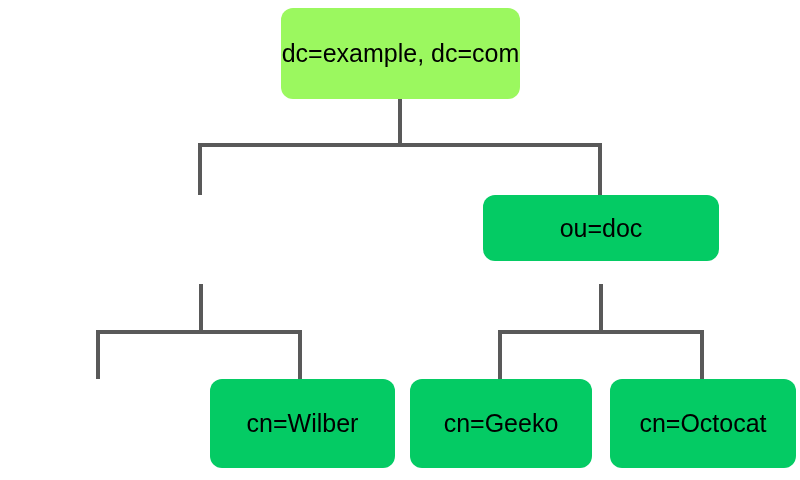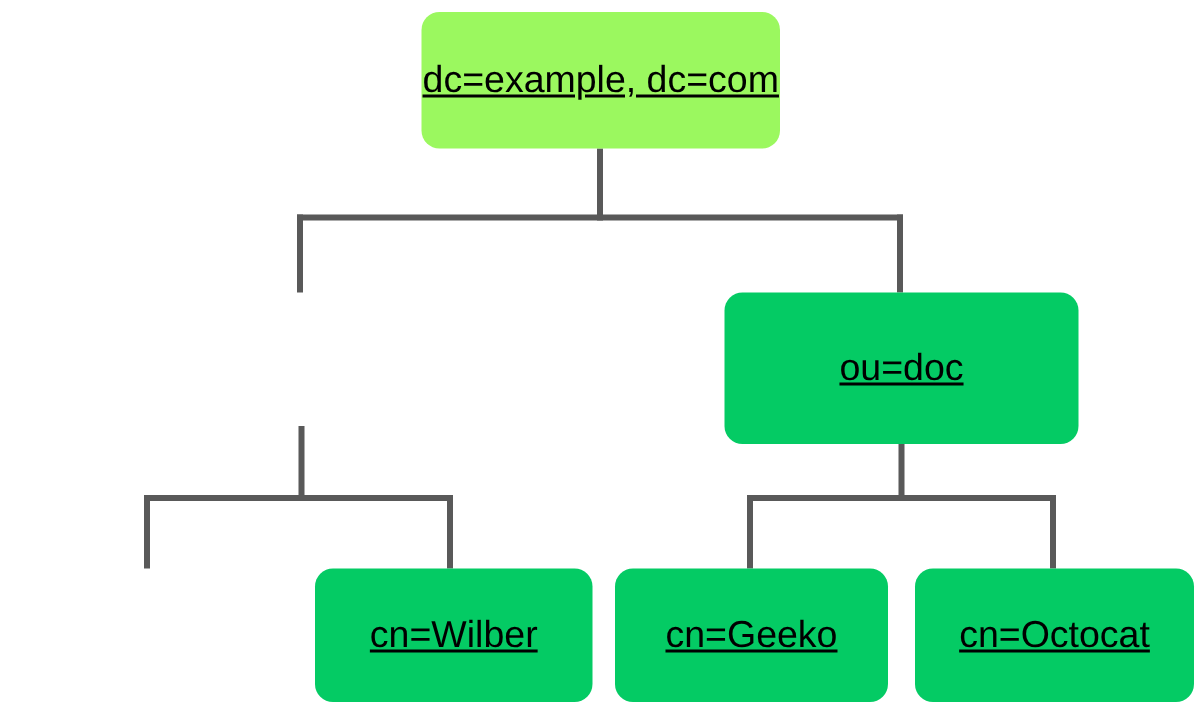--- a/index.html
+++ b/index.html
@@ -19,21 +19,20 @@
     border-radius: 12px;
     display: flex;
     align-items: center;
     justify-content: center;
     background: var(--node-fill, #04CB64);
     color: var(--label-text, #000000);
     font-size: 25px;
     line-height: 1;
     white-space: nowrap;
     z-index: 2;
-    text-decoration: underline;
   }
   .node.root {
     background: var(--root-fill, #9BF85F);
   }
   .conn {
     position: absolute;
     background: var(--connector, #595959);
     z-index: 1;
   }
 </style>
@@ -55,21 +54,21 @@
   <div class="conn" style="left:599px; top:284px; width:4px;   height:50px;"></div>
   <div class="conn" style="left:498px; top:330px; width:206px; height:4px;"></div>
   <div class="conn" style="left:498px; top:330px; width:4px; height:49px;"></div>
   <div class="conn" style="left:700px; top:330px; width:4px; height:49px;"></div>
 
   <div class="node root" style="left:281px; top:8px; width:239px; height:91px;">
     <span>dc=example, dc=com</span>
   </div>
 
 
-  <div class="node" style="left:483px; top:195px; width:236px; height:101px;text-align:center;">
+  <div class="node" style="left:483px; top:195px; width:236px; height:66px;text-align:center;">
     <span>ou=doc</span>
   </div>
 
 
   <div class="node" style="left:210px; top:379px; width:185px; height:89px;text-align:right;">
     <span>cn=Wilber</span>
   </div>
 
   <div class="node" style="left:410px; top:379px; width:182px; height:89px;">
     <span>cn=Geeko</span>

